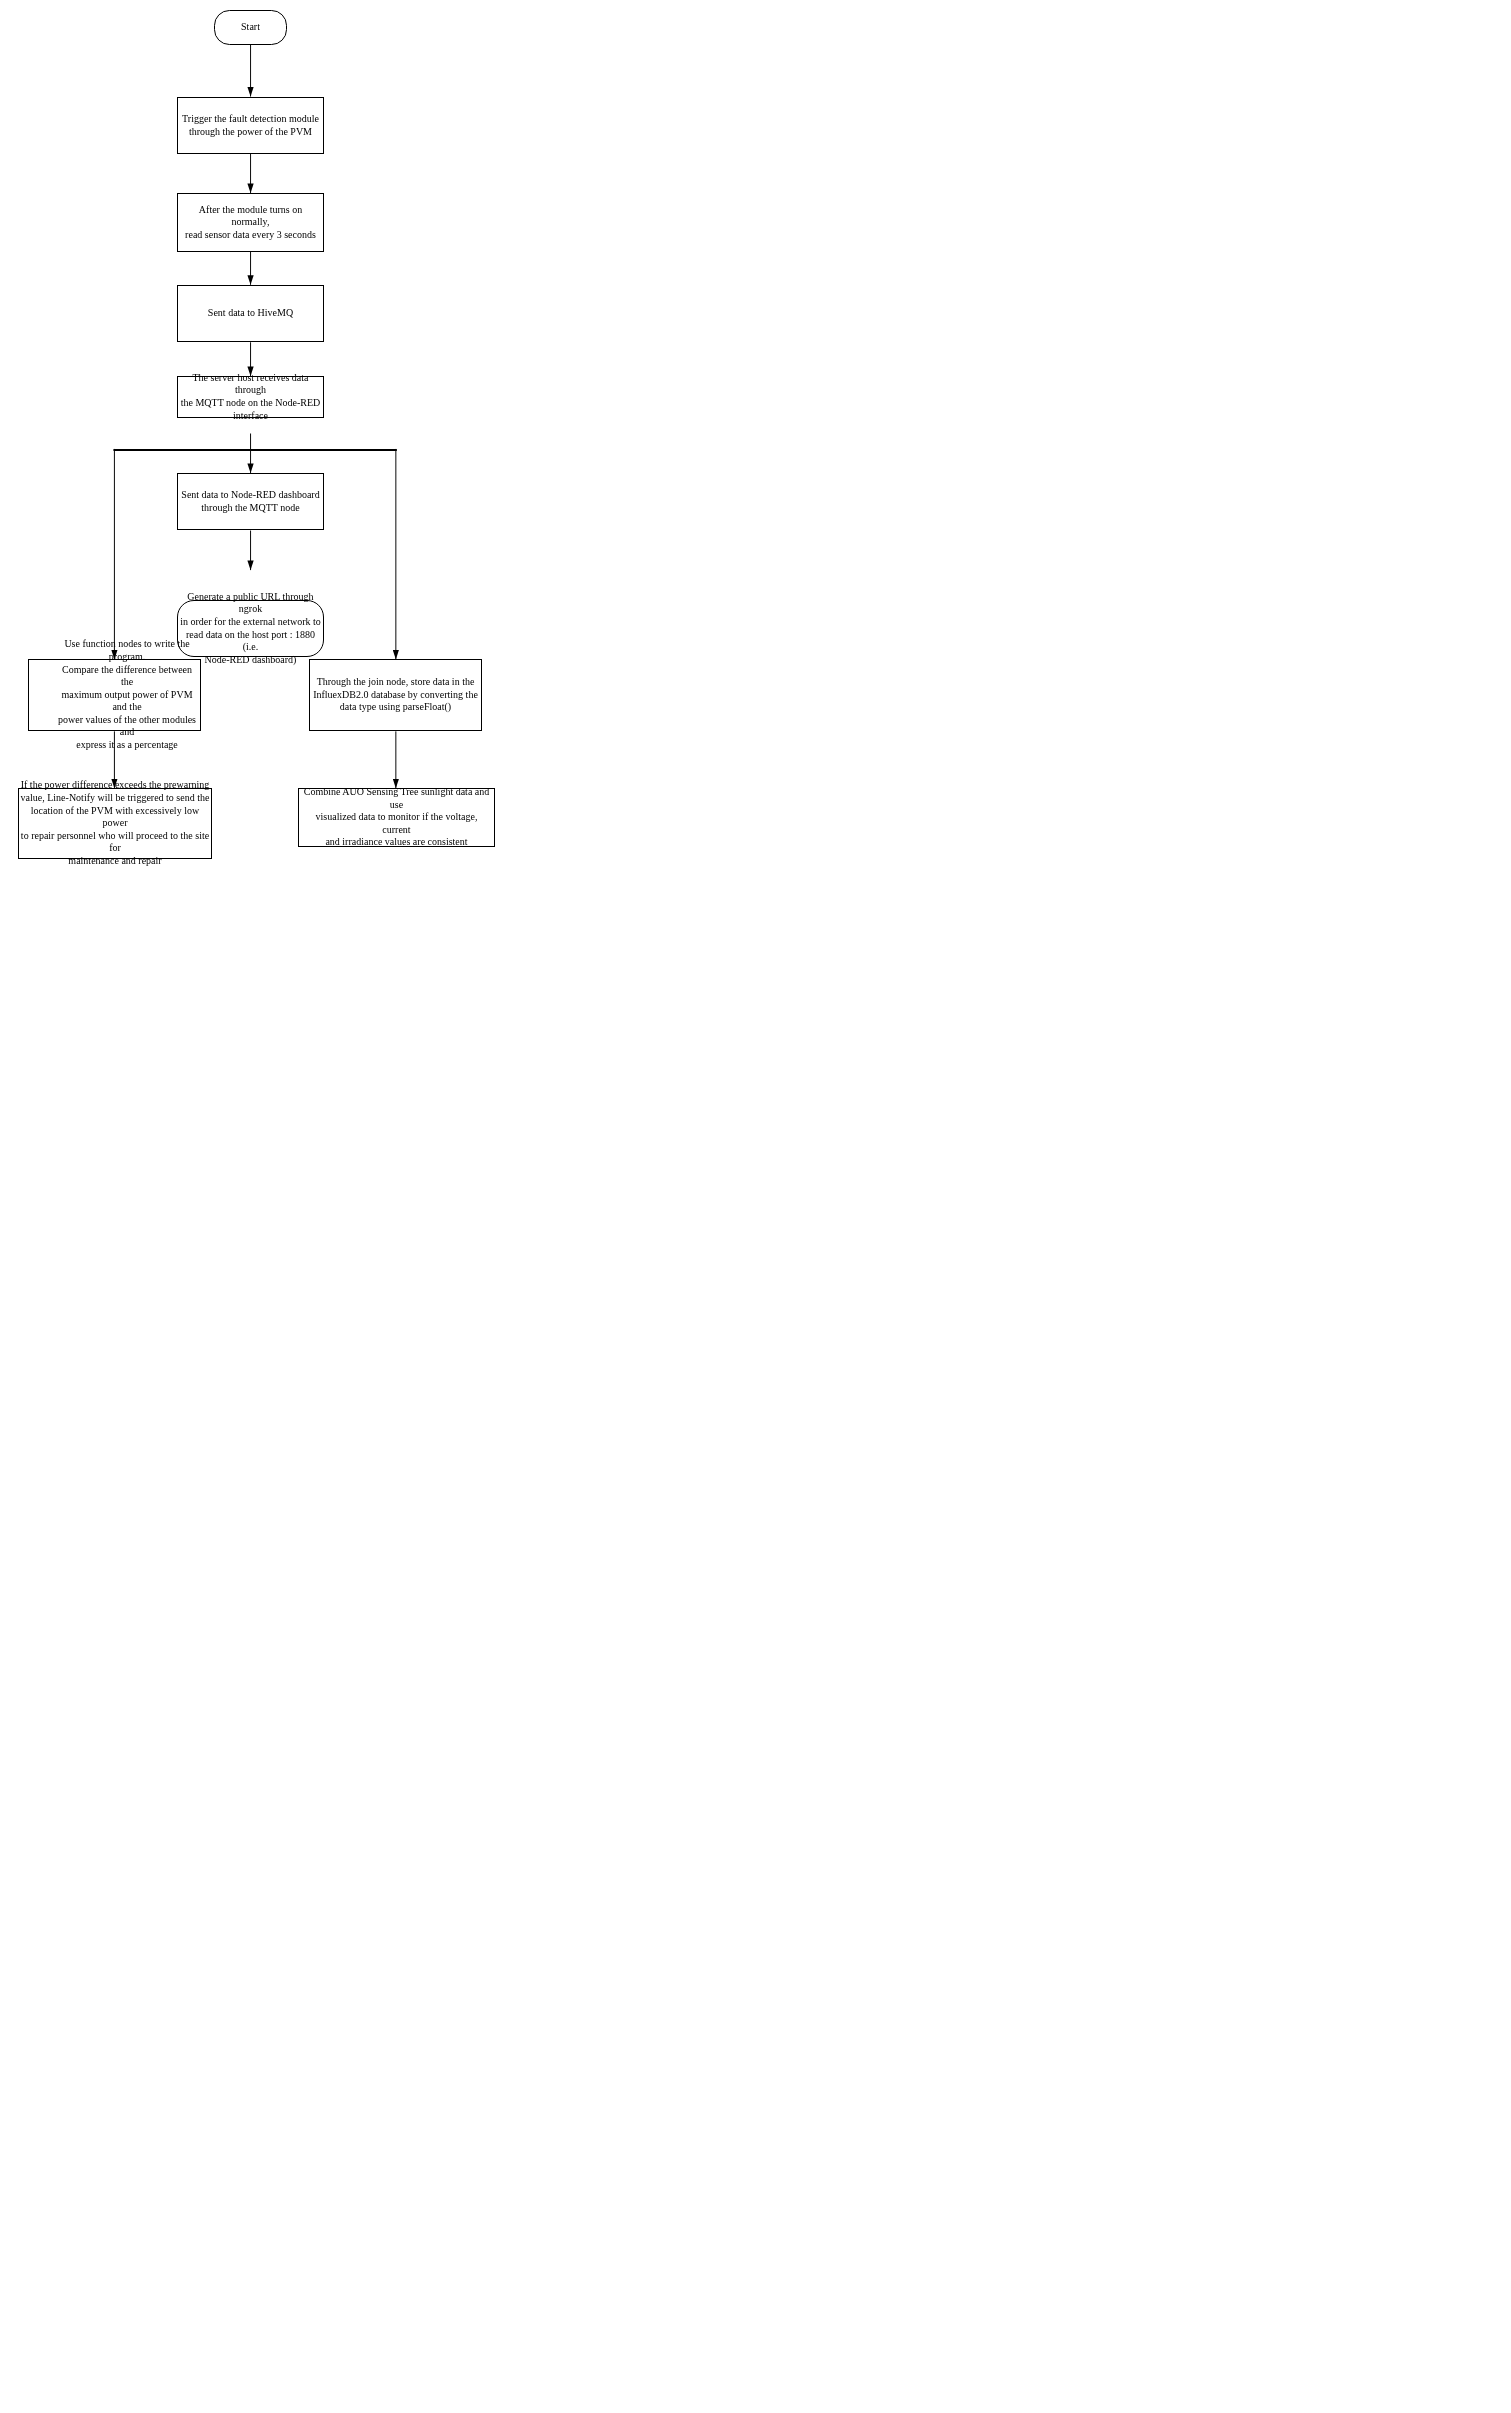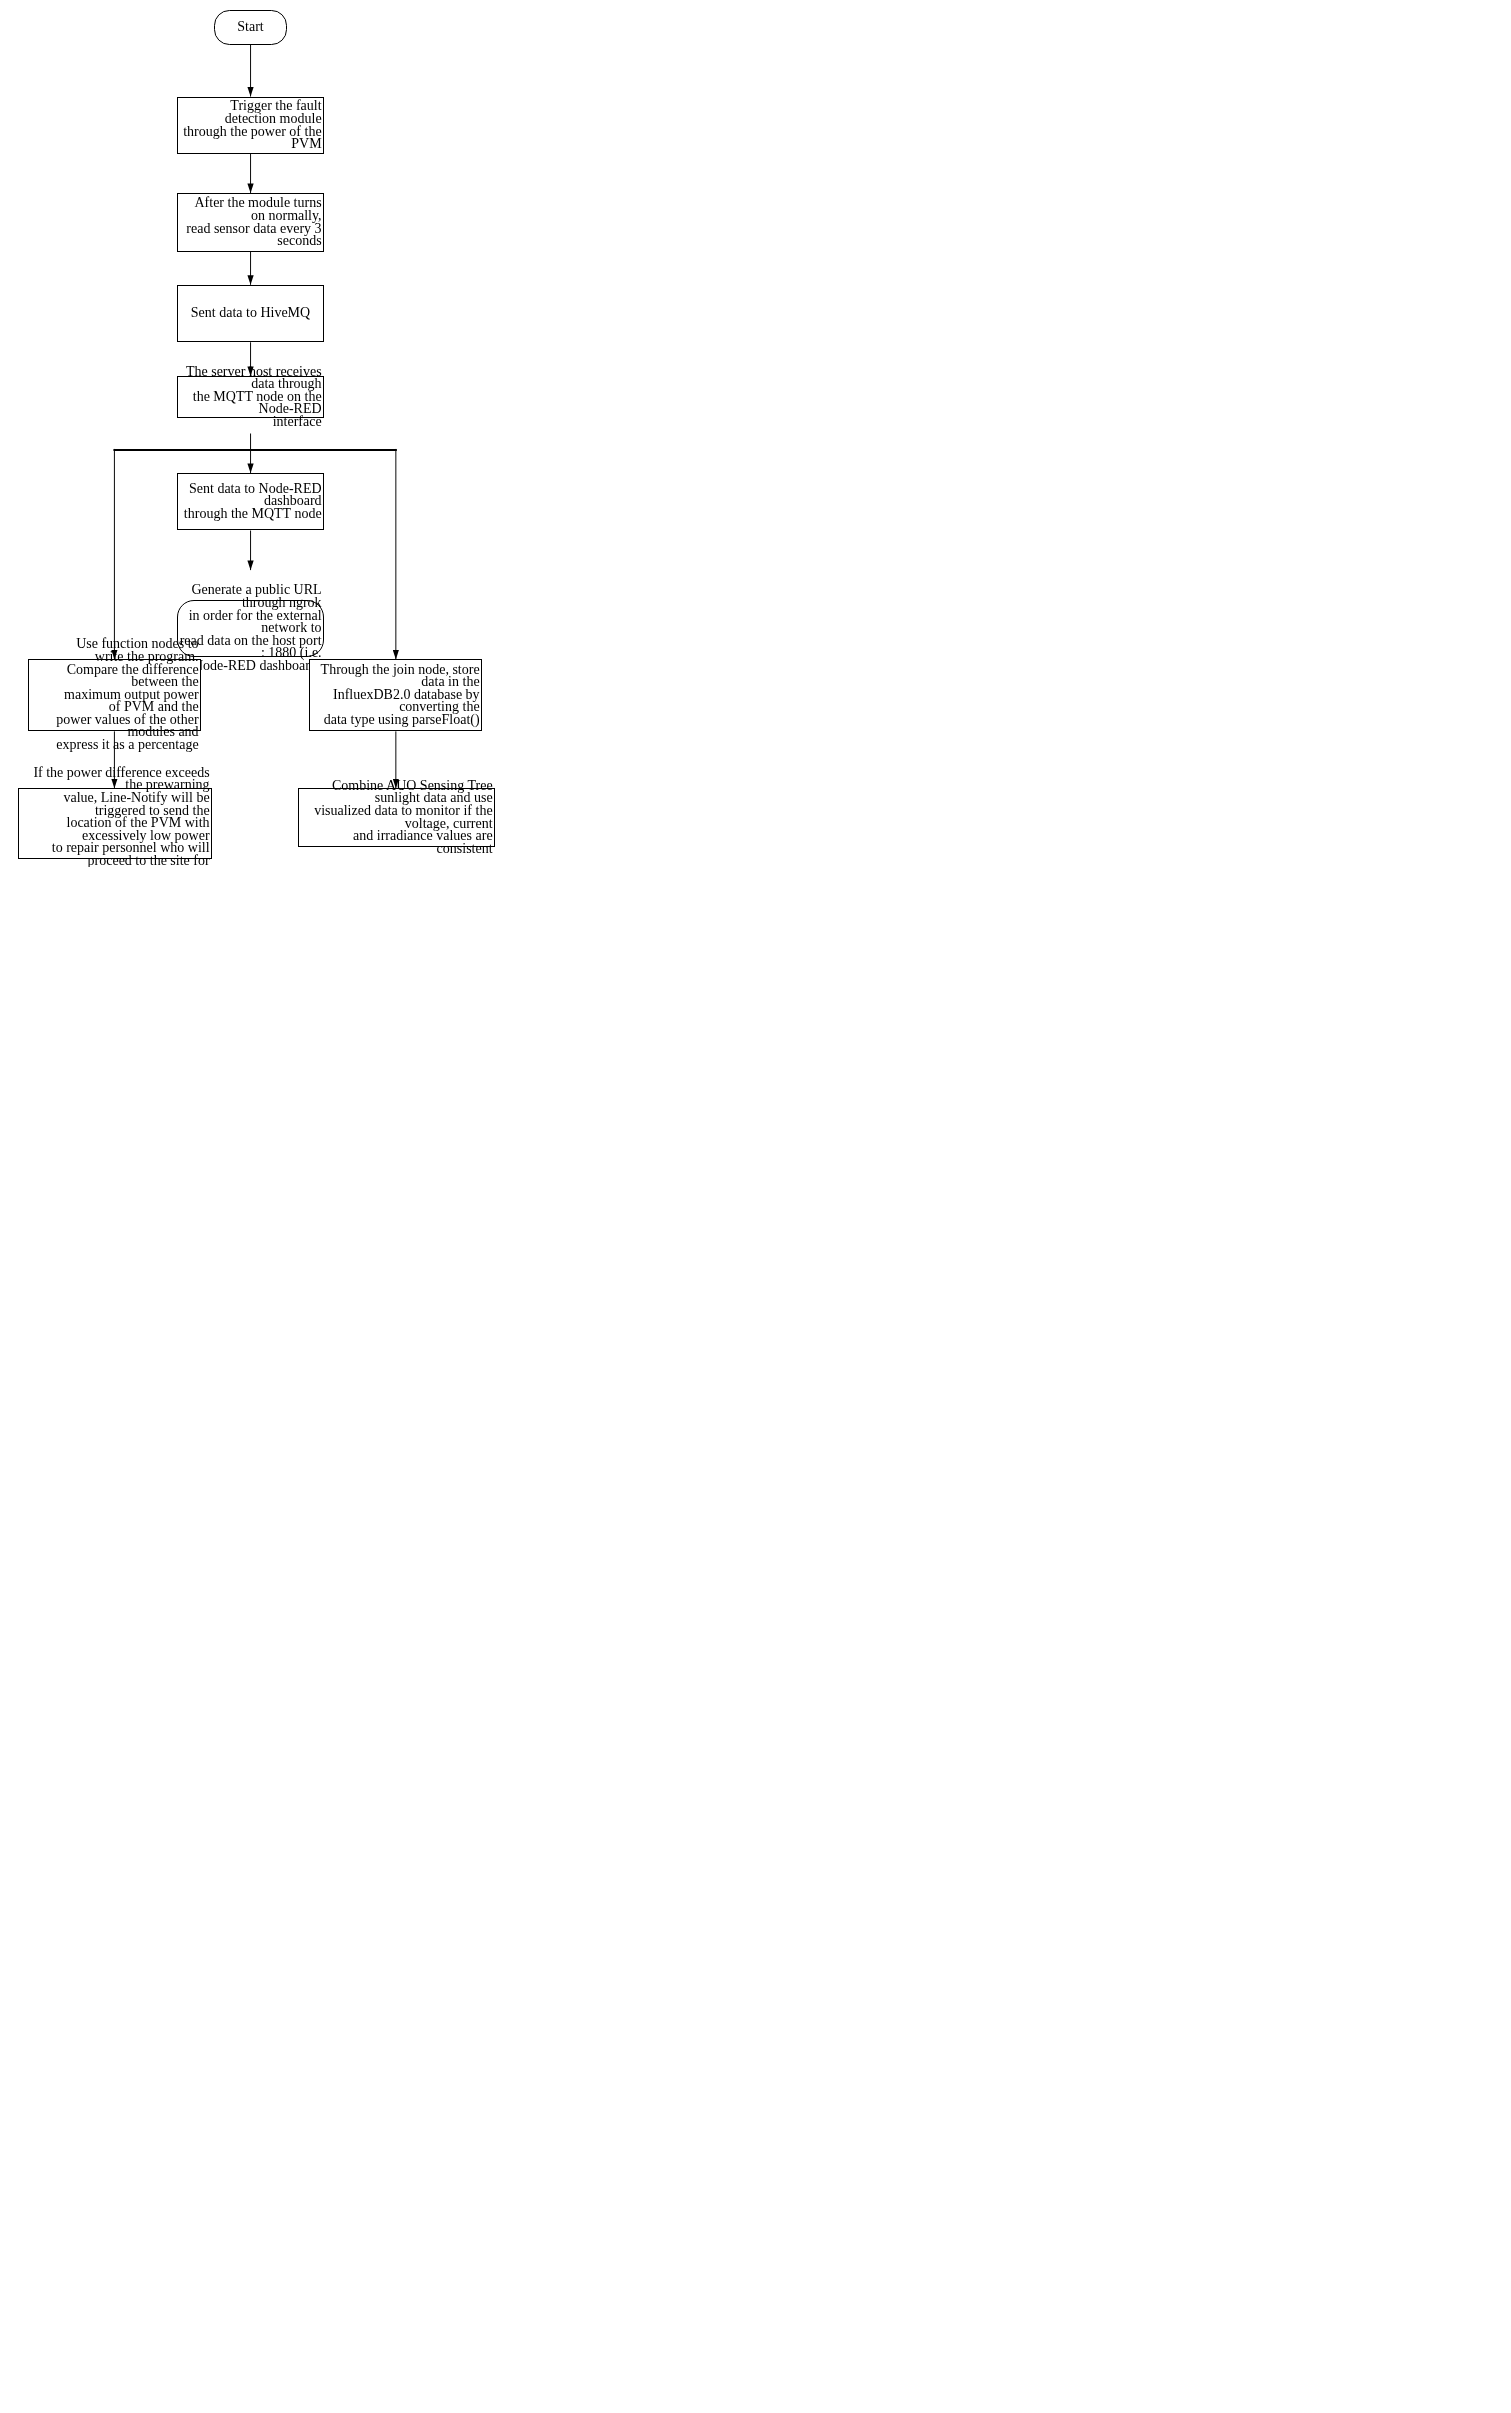--- a/index.html
+++ b/index.html
@@ -28,24 +28,23 @@
     border: 1.4px solid #000000;
     background: #ffffff;
     display: flex;
     align-items: center;
     justify-content: center;
     text-align: center;
   }
   .node .label {
     display: block;
     white-space: pre-line;
-    font-size: 14px;
+    font-size: 10px;
     line-height: 12.6px;
     padding: 0 1.4px;
-    text-align: right;
   }
   .terminator {
     border-radius: 15.4px;
   }
   
   #n-start  { left: 214px; top: 10px;   width: 73px; height: 35px;  }
   #n-trig   { left: 177px; top: 97px;  width: 147px; height: 57px; }
   #n-read   { left: 177px; top: 193px;  width: 147px; height: 59px; }
   #n-hive   { left: 177px; top: 285px;  width: 147px; height: 57px; }
   #n-serv   { left: 177px; top: 376px;  width: 147px; height: 42px; }

